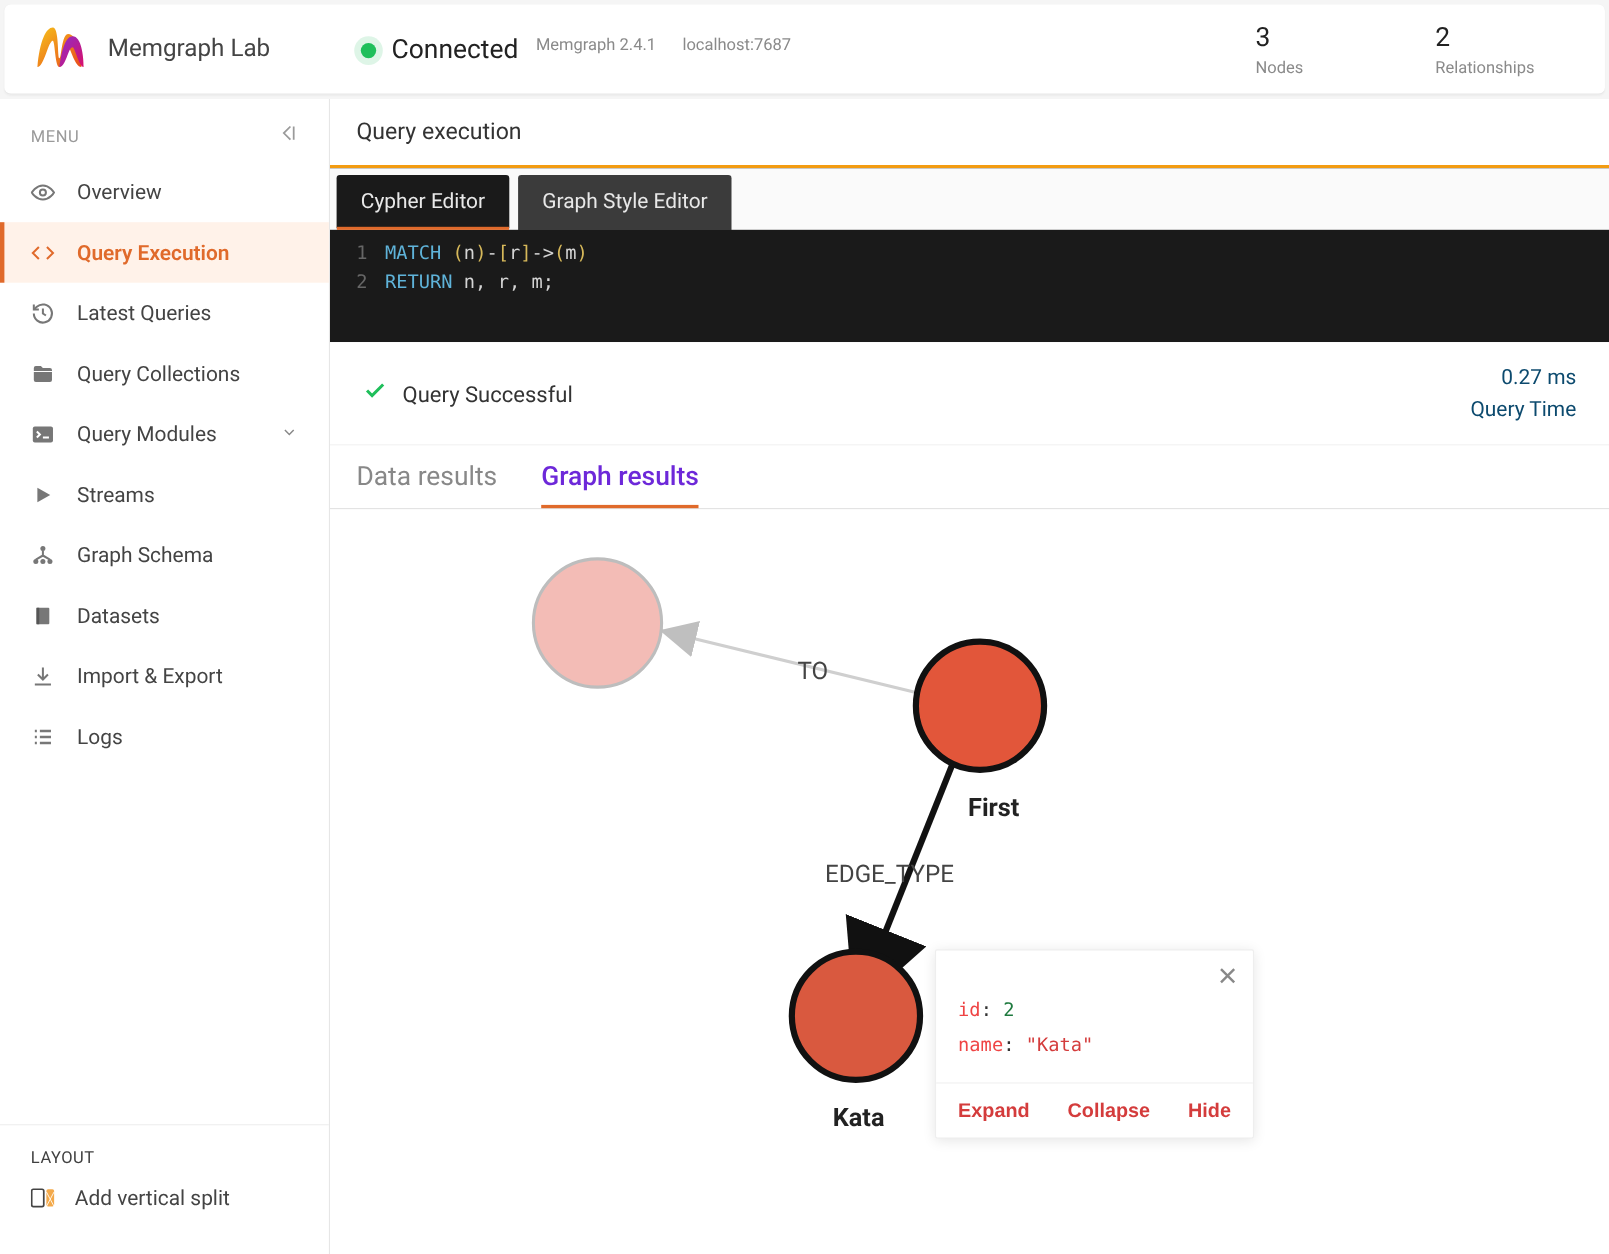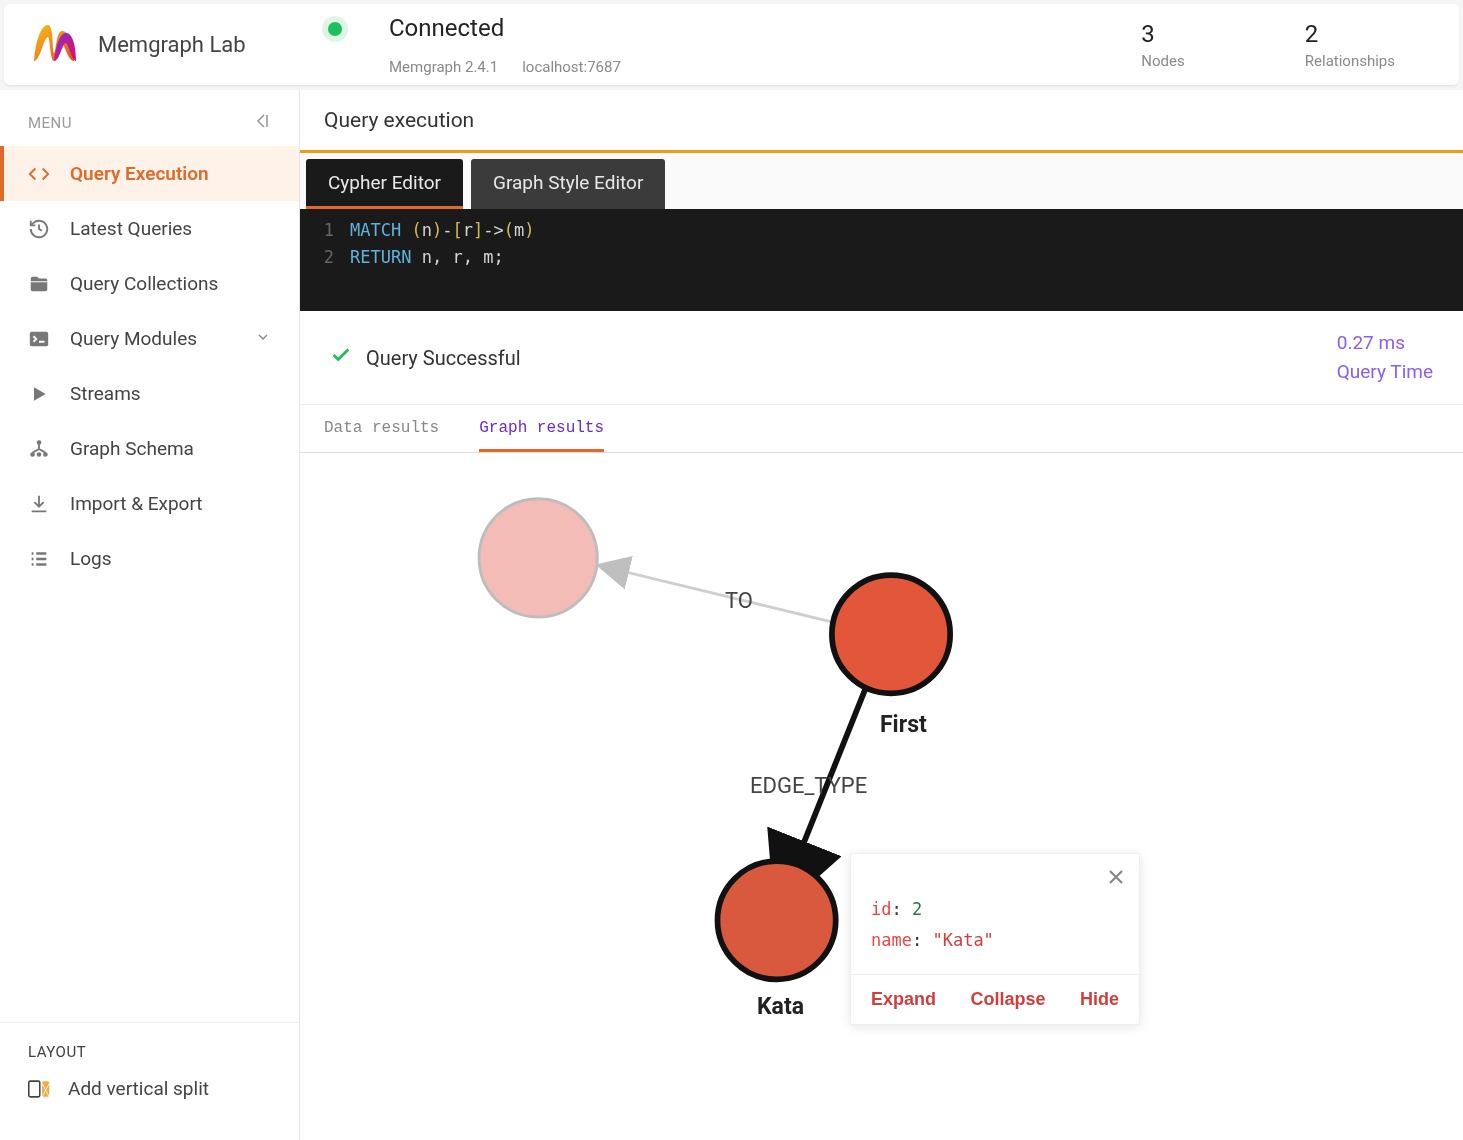--- a/index.html
+++ b/index.html
@@ -47,21 +47,21 @@
     flex: 1;
     padding-left: 20px;
   }
   .status-dot {
     width: 14px; height: 14px;
     border-radius: 50%;
     background: #1fbf5b;
     margin-top: 8px;
     box-shadow: 0 0 0 6px rgba(31,191,91,0.15);
   }
-  .conn-text { display: flex; flex-direction: column; gap: 16px; margin-left: 33px; }
+  .conn-text { display: flex; flex-direction: row; gap: 16px; }
   .conn-title { font-size: 24px; color: #222; }
   .conn-sub { font-size: 15px; color: #8a8a8a; display: flex; gap: 24px; }
   .stats { display: flex; gap: 120px; padding-right: 40px; }
   .stat { display: flex; flex-direction: column; gap: 4px; }
   .stat-num { font-size: 24px; color: #222; }
   .stat-lbl { font-size: 15px; color: #8a8a8a; }
 
   
   .body { display: flex; flex: 1; overflow: hidden; }
 
@@ -198,35 +198,34 @@
     display: flex;
     align-items: center;
     justify-content: space-between;
     background: #fff;
     padding: 18px 30px;
     border-bottom: 1px solid #eee;
   }
   .status-left { display: flex; align-items: center; gap: 14px; }
   .check { color: #1fbf5b; font-size: 20px; }
   .status-text { font-size: 20px; color: #333; }
-  .status-right { font-size: 19px; color: #8b5cf6; line-height: 1.5; text-align: left; }
+  .status-right { font-size: 19px; color: #0c4a6e; line-height: 1.5; text-align: right; }
 
   .result-tabs {
     display: flex;
     gap: 40px;
     padding: 14px 24px 0;
     background: #fff;
     border-bottom: 1px solid #ddd;
   }
   .rtab {
-    font-size: 16px;
+    font-size: 24px;
     color: #888;
     padding-bottom: 12px;
     cursor: pointer;
-    font-family: Liberation Mono, monospace;
   }
   .rtab.active {
     color: #6d28d9;
     border-bottom: 3px solid #e06a2b;
     font-weight: 500;
   }
 
   .graph-canvas {
     flex: 1;
     background: #fff;
@@ -345,20 +344,29 @@
       <div class="menu-header">
         <span>MENU</span>
         <span class="collapse-icon">
           <svg width="18" height="18" viewBox="0 0 18 18" stroke="#9a9a9a" stroke-width="1.6" fill="none">
               <path d="M11 3 L5 9 L11 15"></path>
               <path d="M14 3 V15"></path>
             </svg>
         </span>
       </div>
       <ul class="menu-list">
+        <li class="menu-item">
+          <span class="mi-icon">
+            <svg width="22" height="22" viewBox="0 0 24 24" fill="none" stroke="currentColor" stroke-width="2">
+                <path d="M1 12s4-7 11-7 11 7 11 7-4 7-11 7S1 12 1 12z"></path>
+                <circle cx="12" cy="12" r="3"></circle>
+              </svg>
+          </span>
+          <span>Overview</span>
+        </li>
         <li class="menu-item active">
           <span class="mi-icon">
             <svg width="22" height="22" viewBox="0 0 24 24" fill="none" stroke="currentColor" stroke-width="2">
                 <path d="M8 6 L2 12 L8 18"></path>
                 <path d="M16 6 L22 12 L16 18"></path>
               </svg>
           </span>
           <span>Query Execution</span>
         </li>
         <li class="menu-item">
@@ -406,20 +414,29 @@
           <span class="mi-icon">
             <svg width="22" height="22" viewBox="0 0 24 24" fill="currentColor">
                 <circle cx="12" cy="5" r="2.5"></circle>
                 <circle cx="5" cy="18" r="2.5"></circle>
                 <circle cx="12" cy="18" r="2.5"></circle>
                 <circle cx="19" cy="18" r="2.5"></circle>
                 <path d="M12 7v5M12 12L5 16M12 12l7 4" stroke="currentColor" stroke-width="2" fill="none"></path>
               </svg>
           </span>
           <span>Graph Schema</span>
+        </li>
+        <li class="menu-item">
+          <span class="mi-icon">
+            <svg width="20" height="22" viewBox="0 0 24 24" fill="currentColor">
+                <rect x="5" y="3" width="14" height="18" rx="1"></rect>
+                <rect x="5" y="3" width="3" height="18" fill="#555"></rect>
+              </svg>
+          </span>
+          <span>Datasets</span>
         </li>
         <li class="menu-item">
           <span class="mi-icon">
             <svg width="22" height="22" viewBox="0 0 24 24" fill="none" stroke="currentColor" stroke-width="2">
                 <path d="M12 3v12M7 10l5 5 5-5M4 20h16"></path>
               </svg>
           </span>
           <span>Import &amp; Export</span>
         </li>
         <li class="menu-item">

